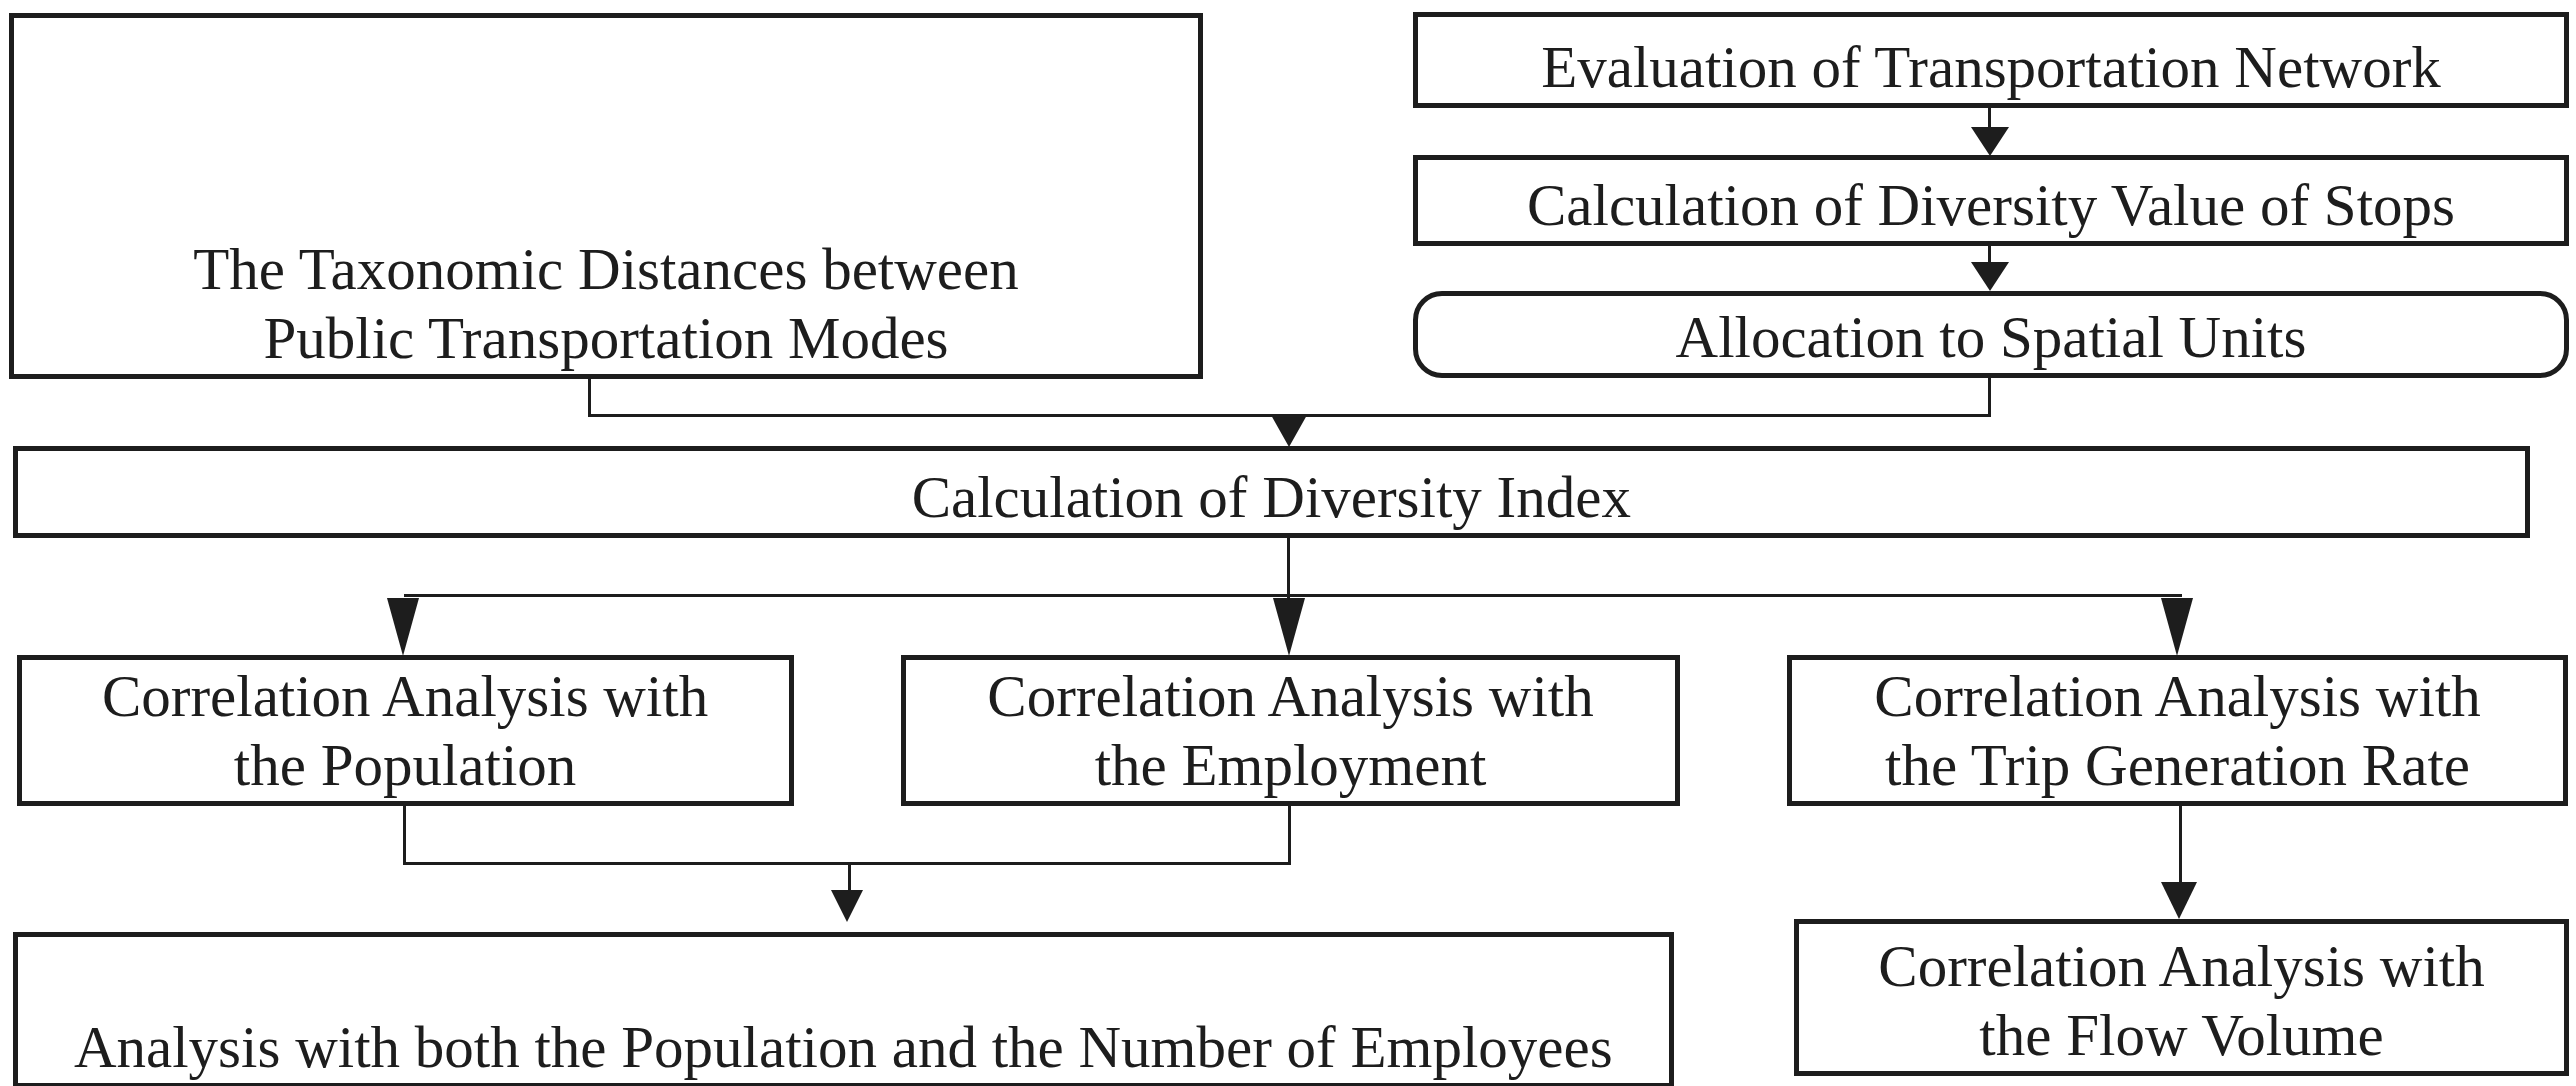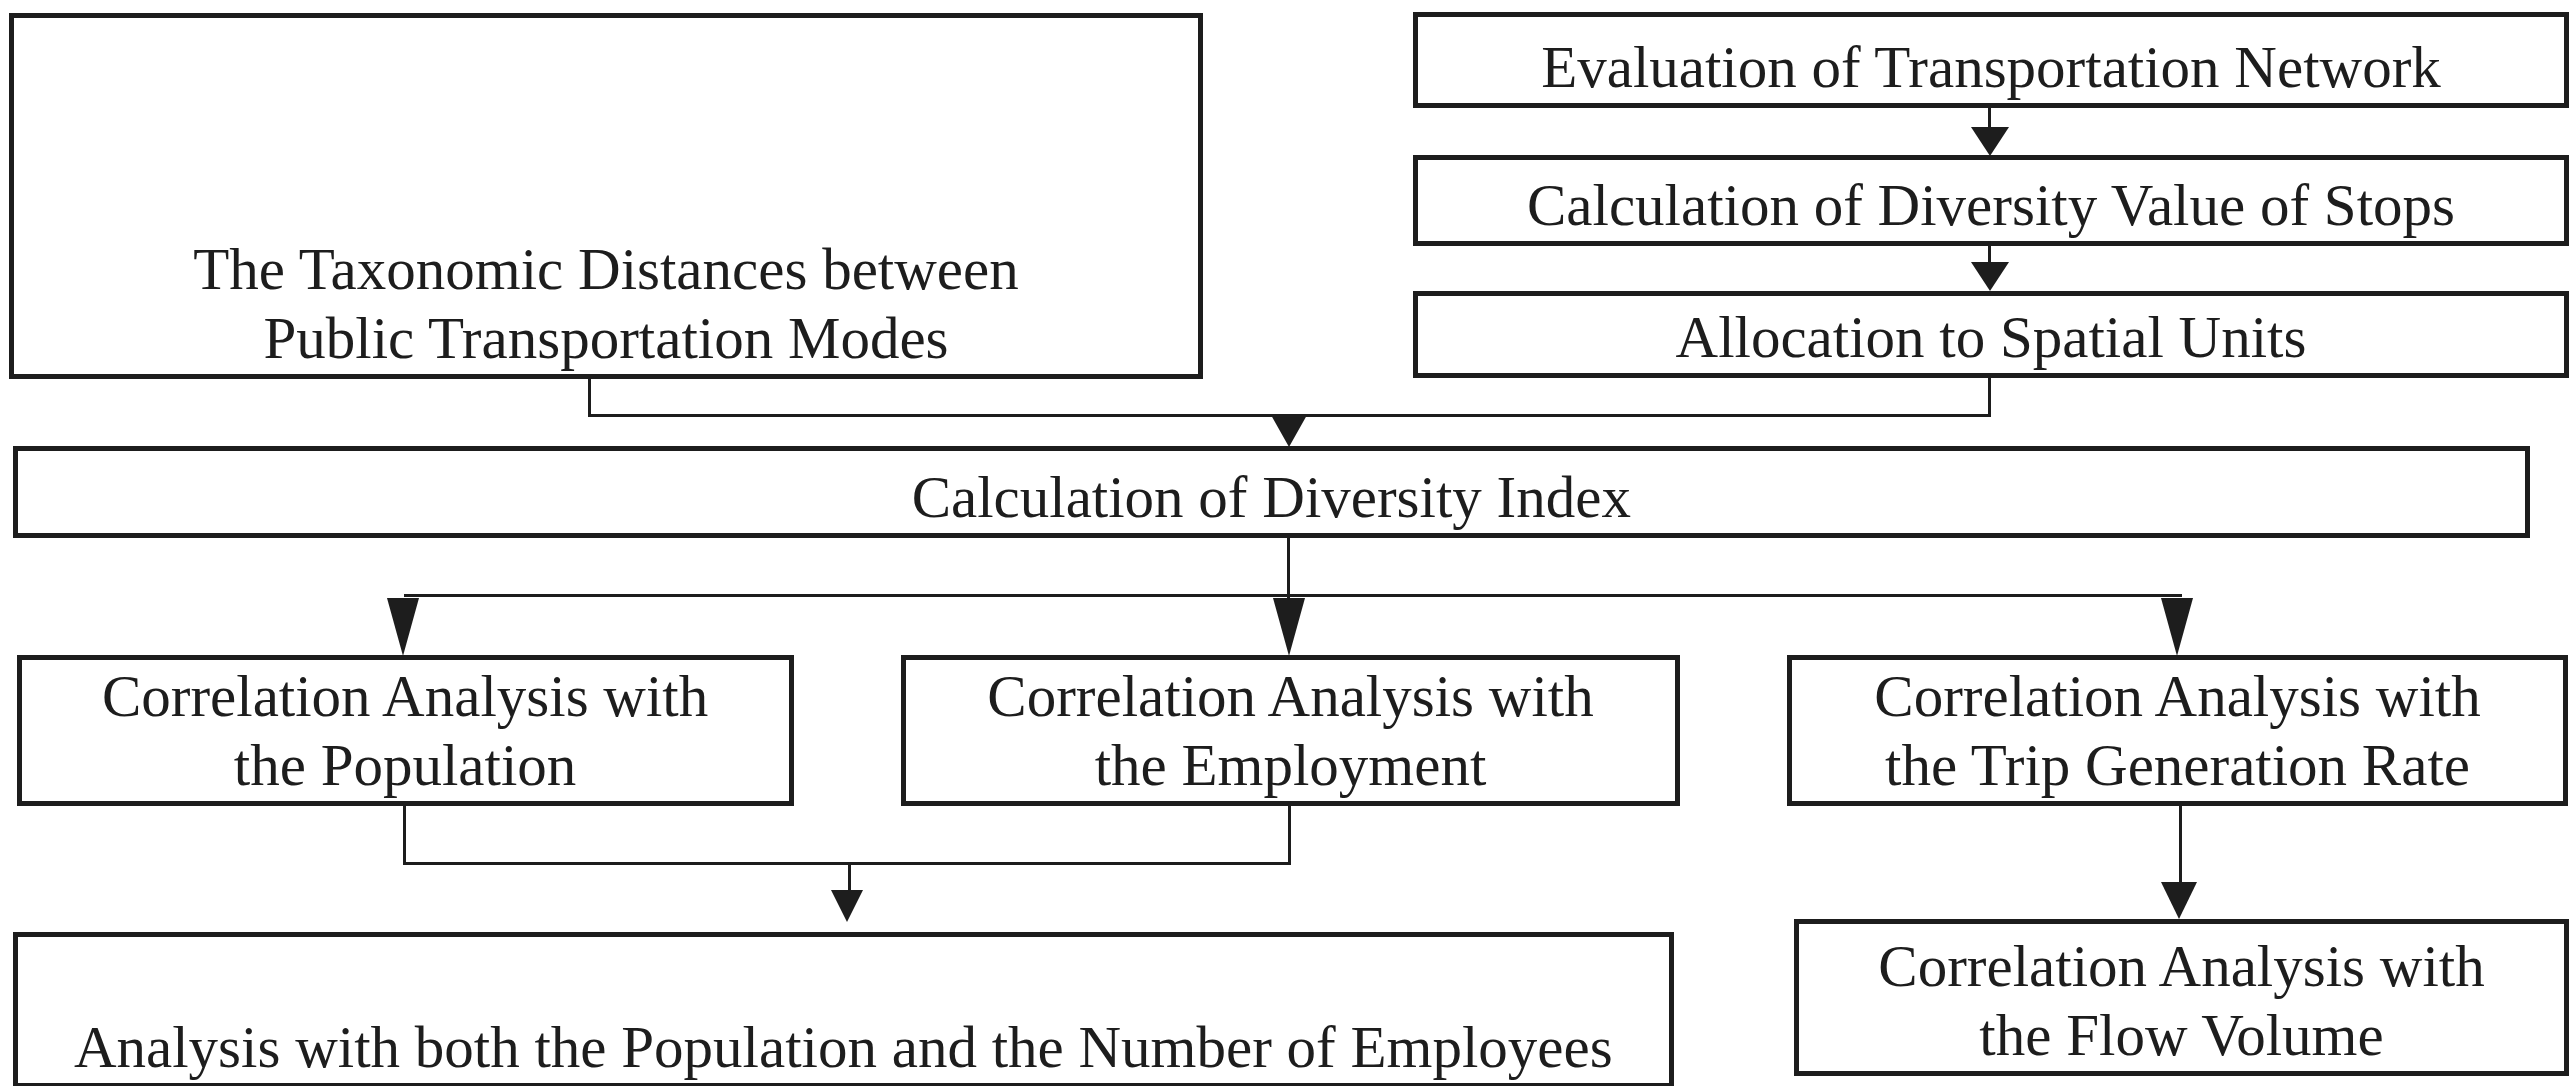--- a/index.html
+++ b/index.html
@@ -51,21 +51,21 @@
   </div>
 
   <div class="node" style="left:1413px;top:11.5px;width:1156px;height:96px;">
     <span class="label">Evaluation of Transportation Network</span>
   </div>
 
   <div class="node" style="left:1413px;top:155px;width:1156px;height:91px;">
     <span class="label">Calculation of Diversity Value of Stops</span>
   </div>
 
-  <div class="node" style="left:1413px;top:291px;width:1156px;height:87px;">
+  <div class="node" style="left:1413px;top:291px;width:1156px;height:87px;border-radius:29px;">
     <span class="label">Allocation to Spatial Units</span>
   </div>
 
   <div class="node" style="left:12.8px;top:446px;width:2517px;height:92px;">
     <span class="label">Calculation of Diversity Index</span>
   </div>
 
   <div class="node" style="left:16.6px;top:655px;width:777px;height:151px;">
     <span class="label">Correlation Analysis with
 the Population</span>

